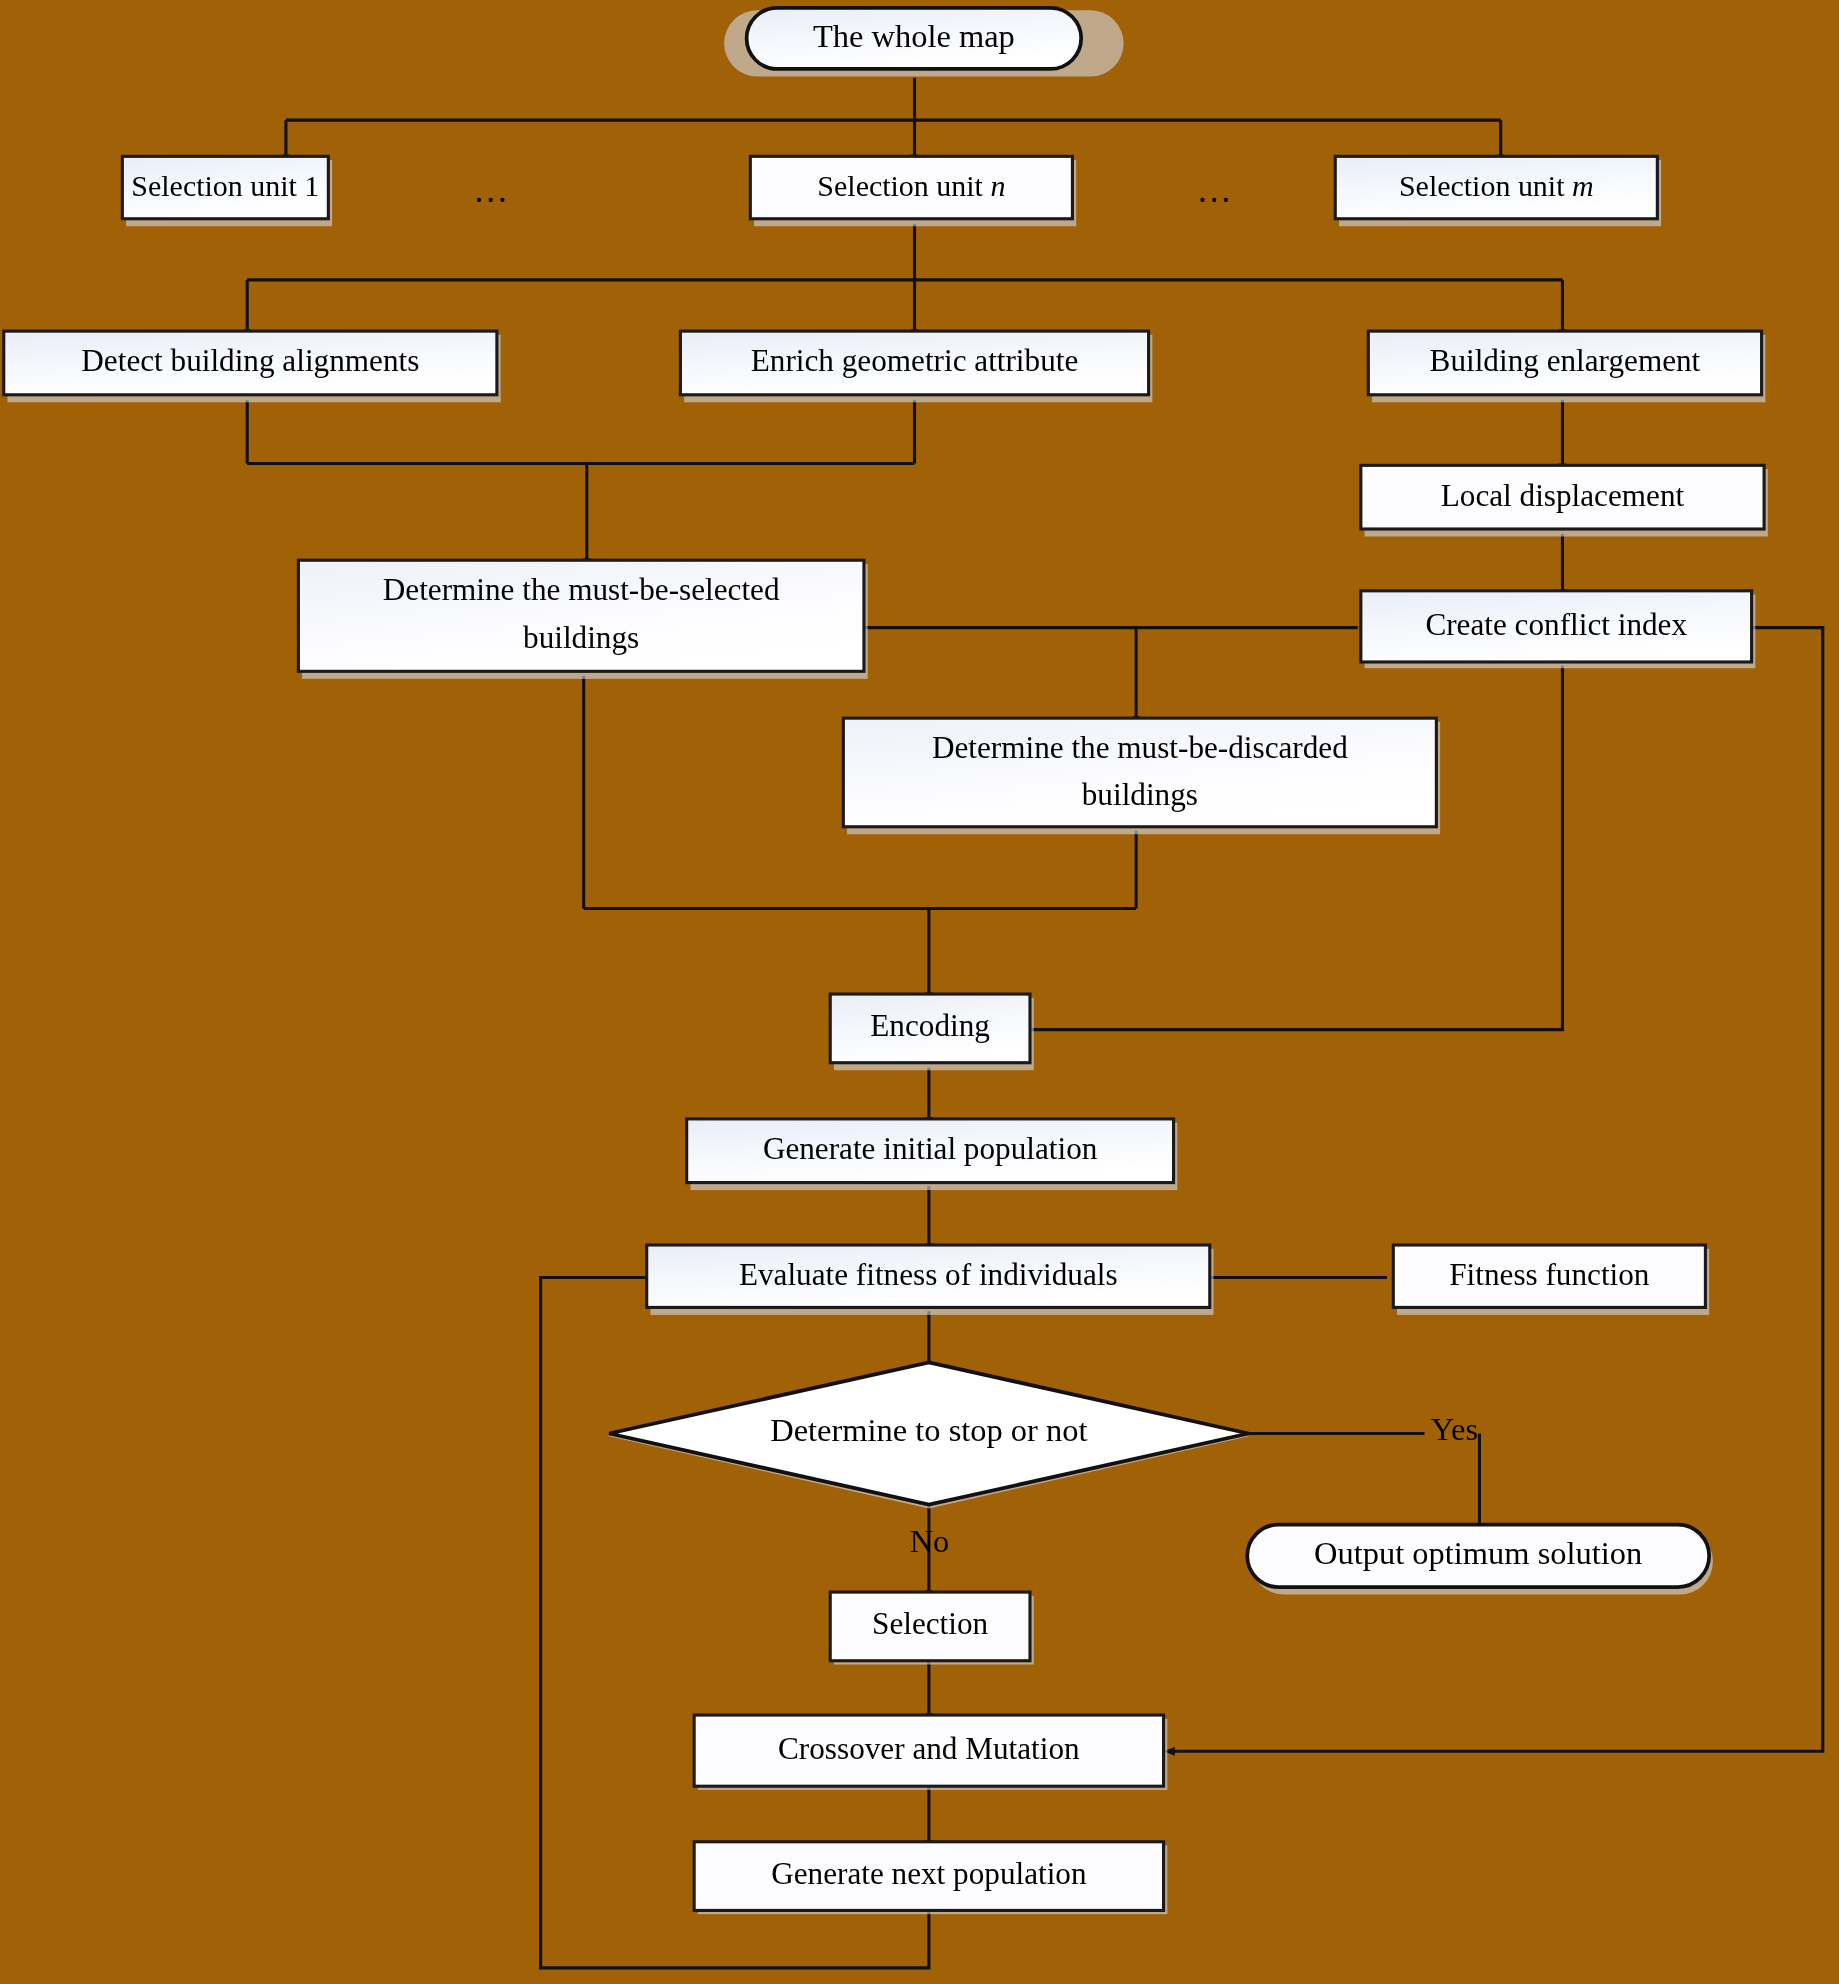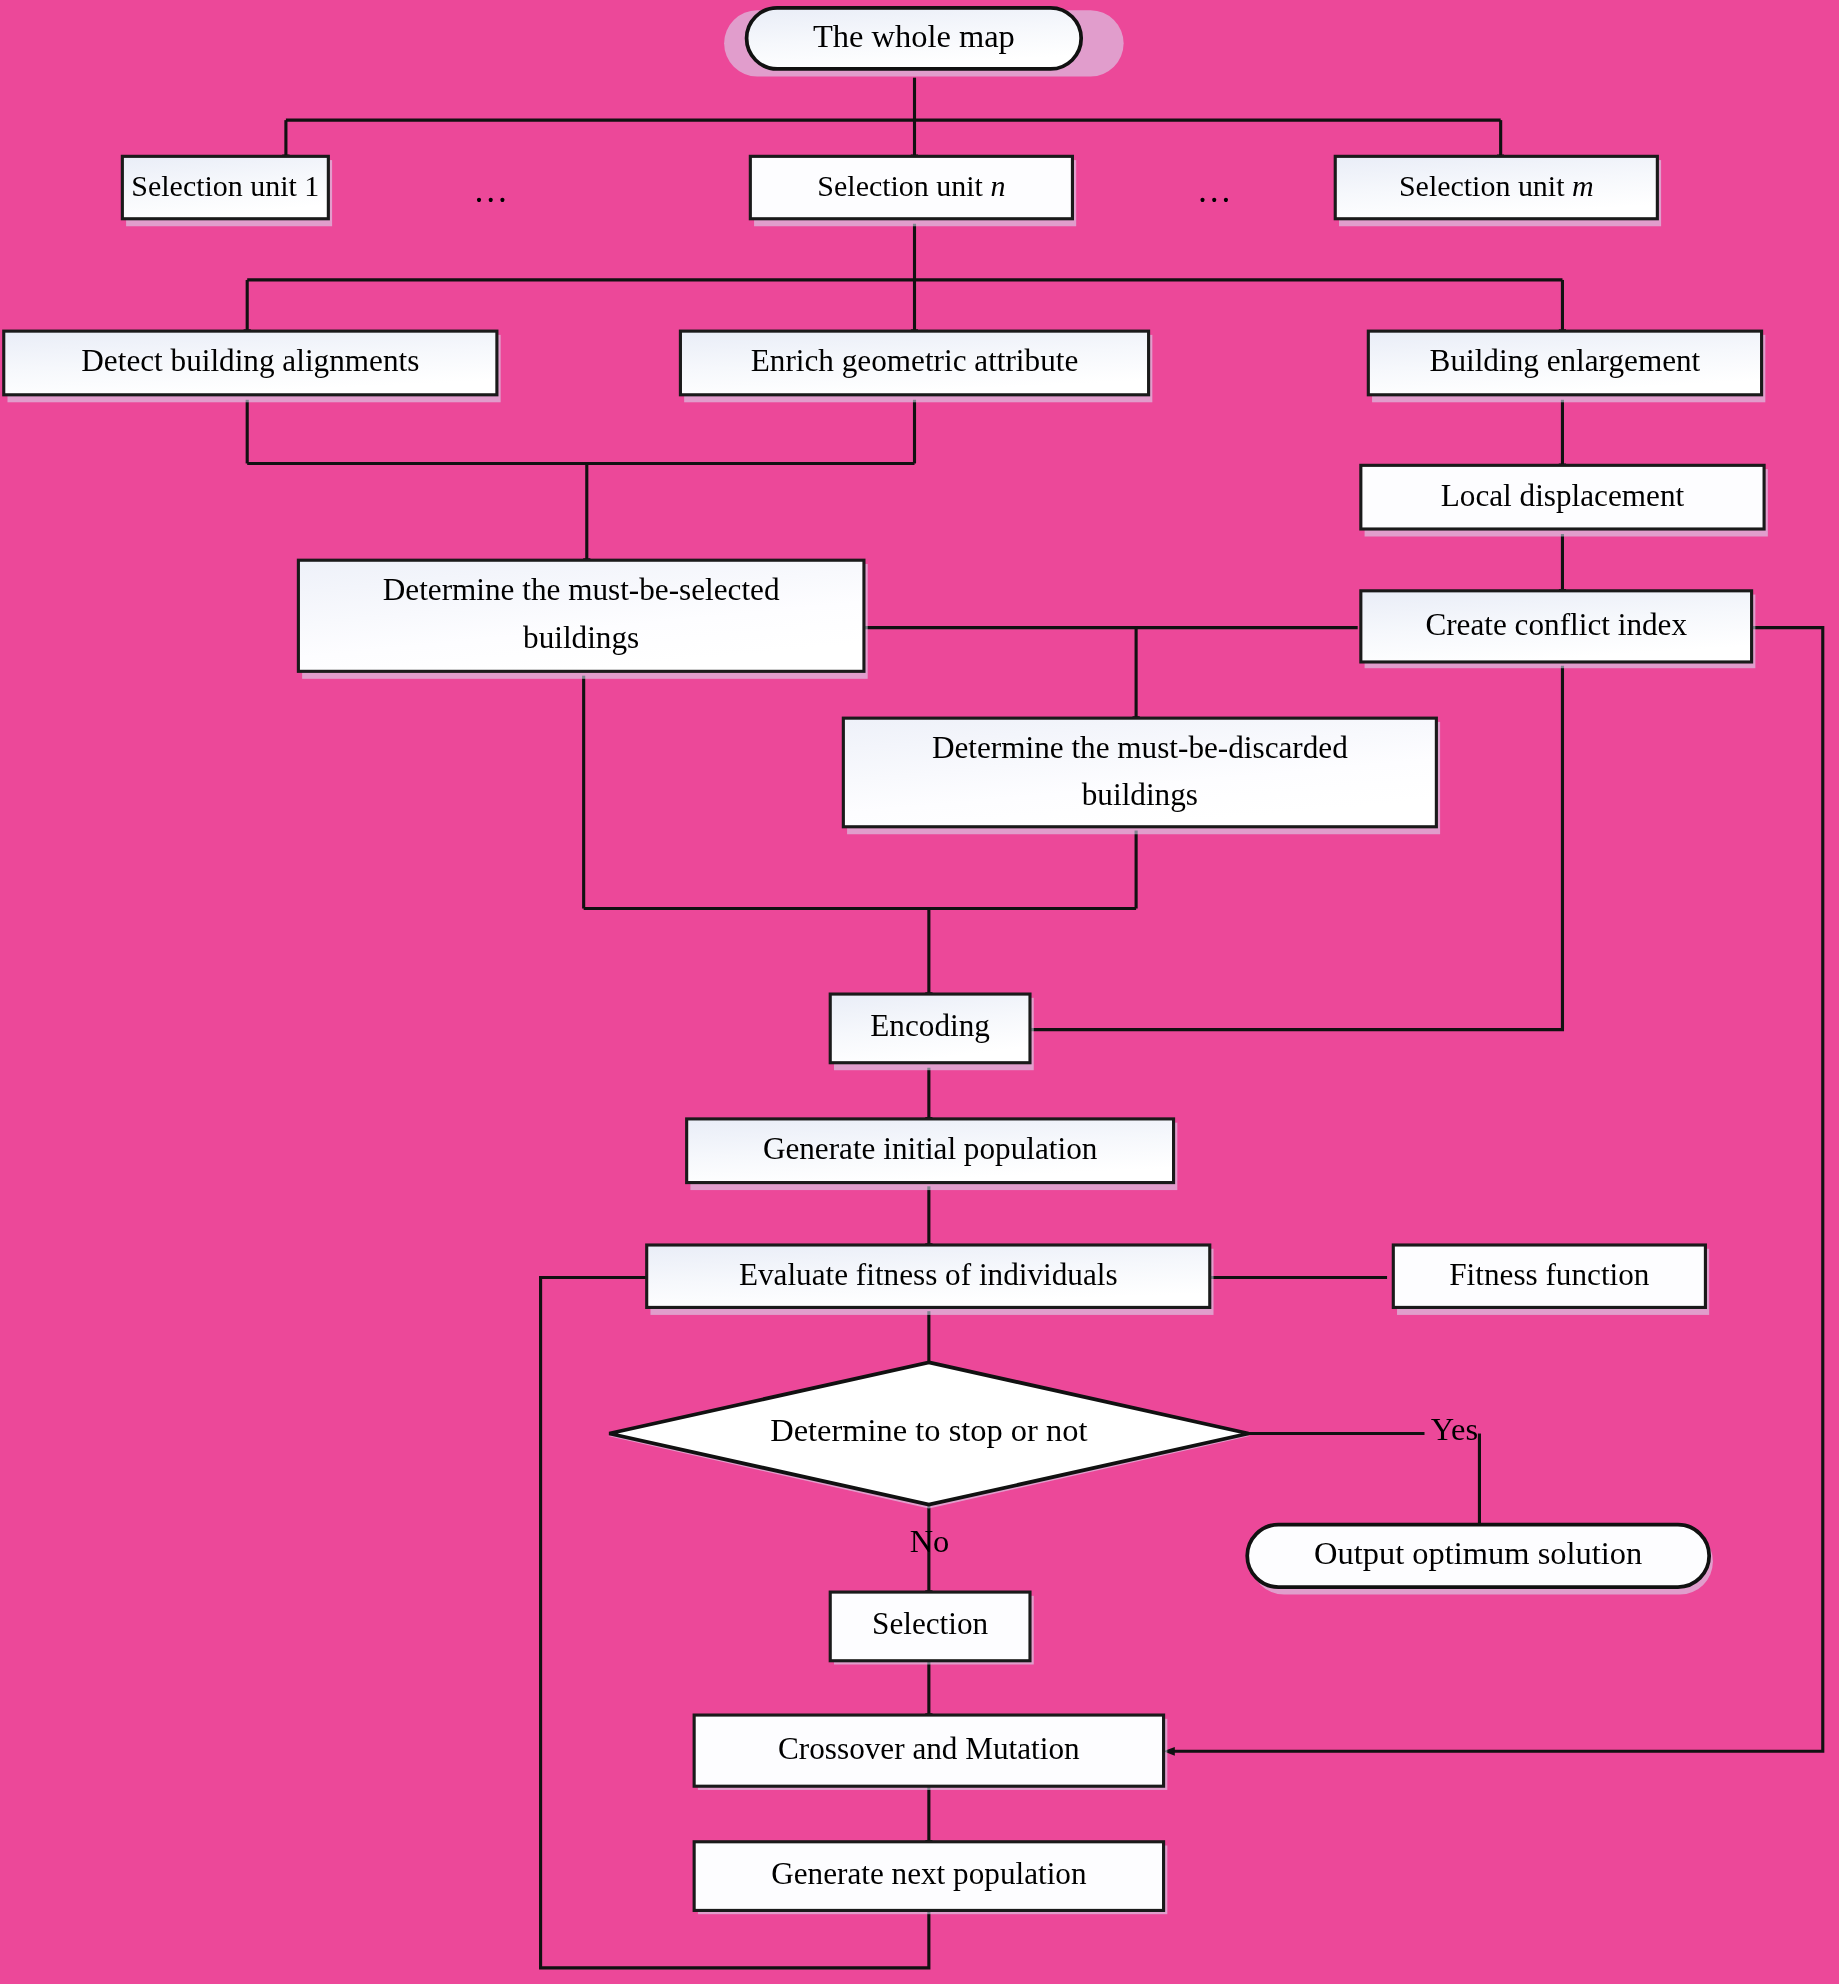--- a/index.html
+++ b/index.html
@@ -1,17 +1,17 @@
 <!DOCTYPE html>
 <html style="font-size:10px"><head>
 <meta charset="utf-8">
 <style>
   html,body{margin:0;padding:0;background:#ffffff;}
   body{font-family:"Liberation Serif", serif;}
-  #stage{position:relative;width:1839px;height:1985px;background:#ec4899;overflow:hidden;}
+  #stage{position:relative;width:1839px;height:1985px;background:#a16207;overflow:hidden;}
   svg.layer{position:absolute;left:0;top:0;width:1839px;height:1985px;}
   .nodeLabel{
     font-family:"Liberation Serif", serif;
     fill:#000;
     text-anchor:middle;
     dominant-baseline:middle;
   }
   .edgeLabel{
     font-family:"Liberation Serif", serif;
     fill:#000;

